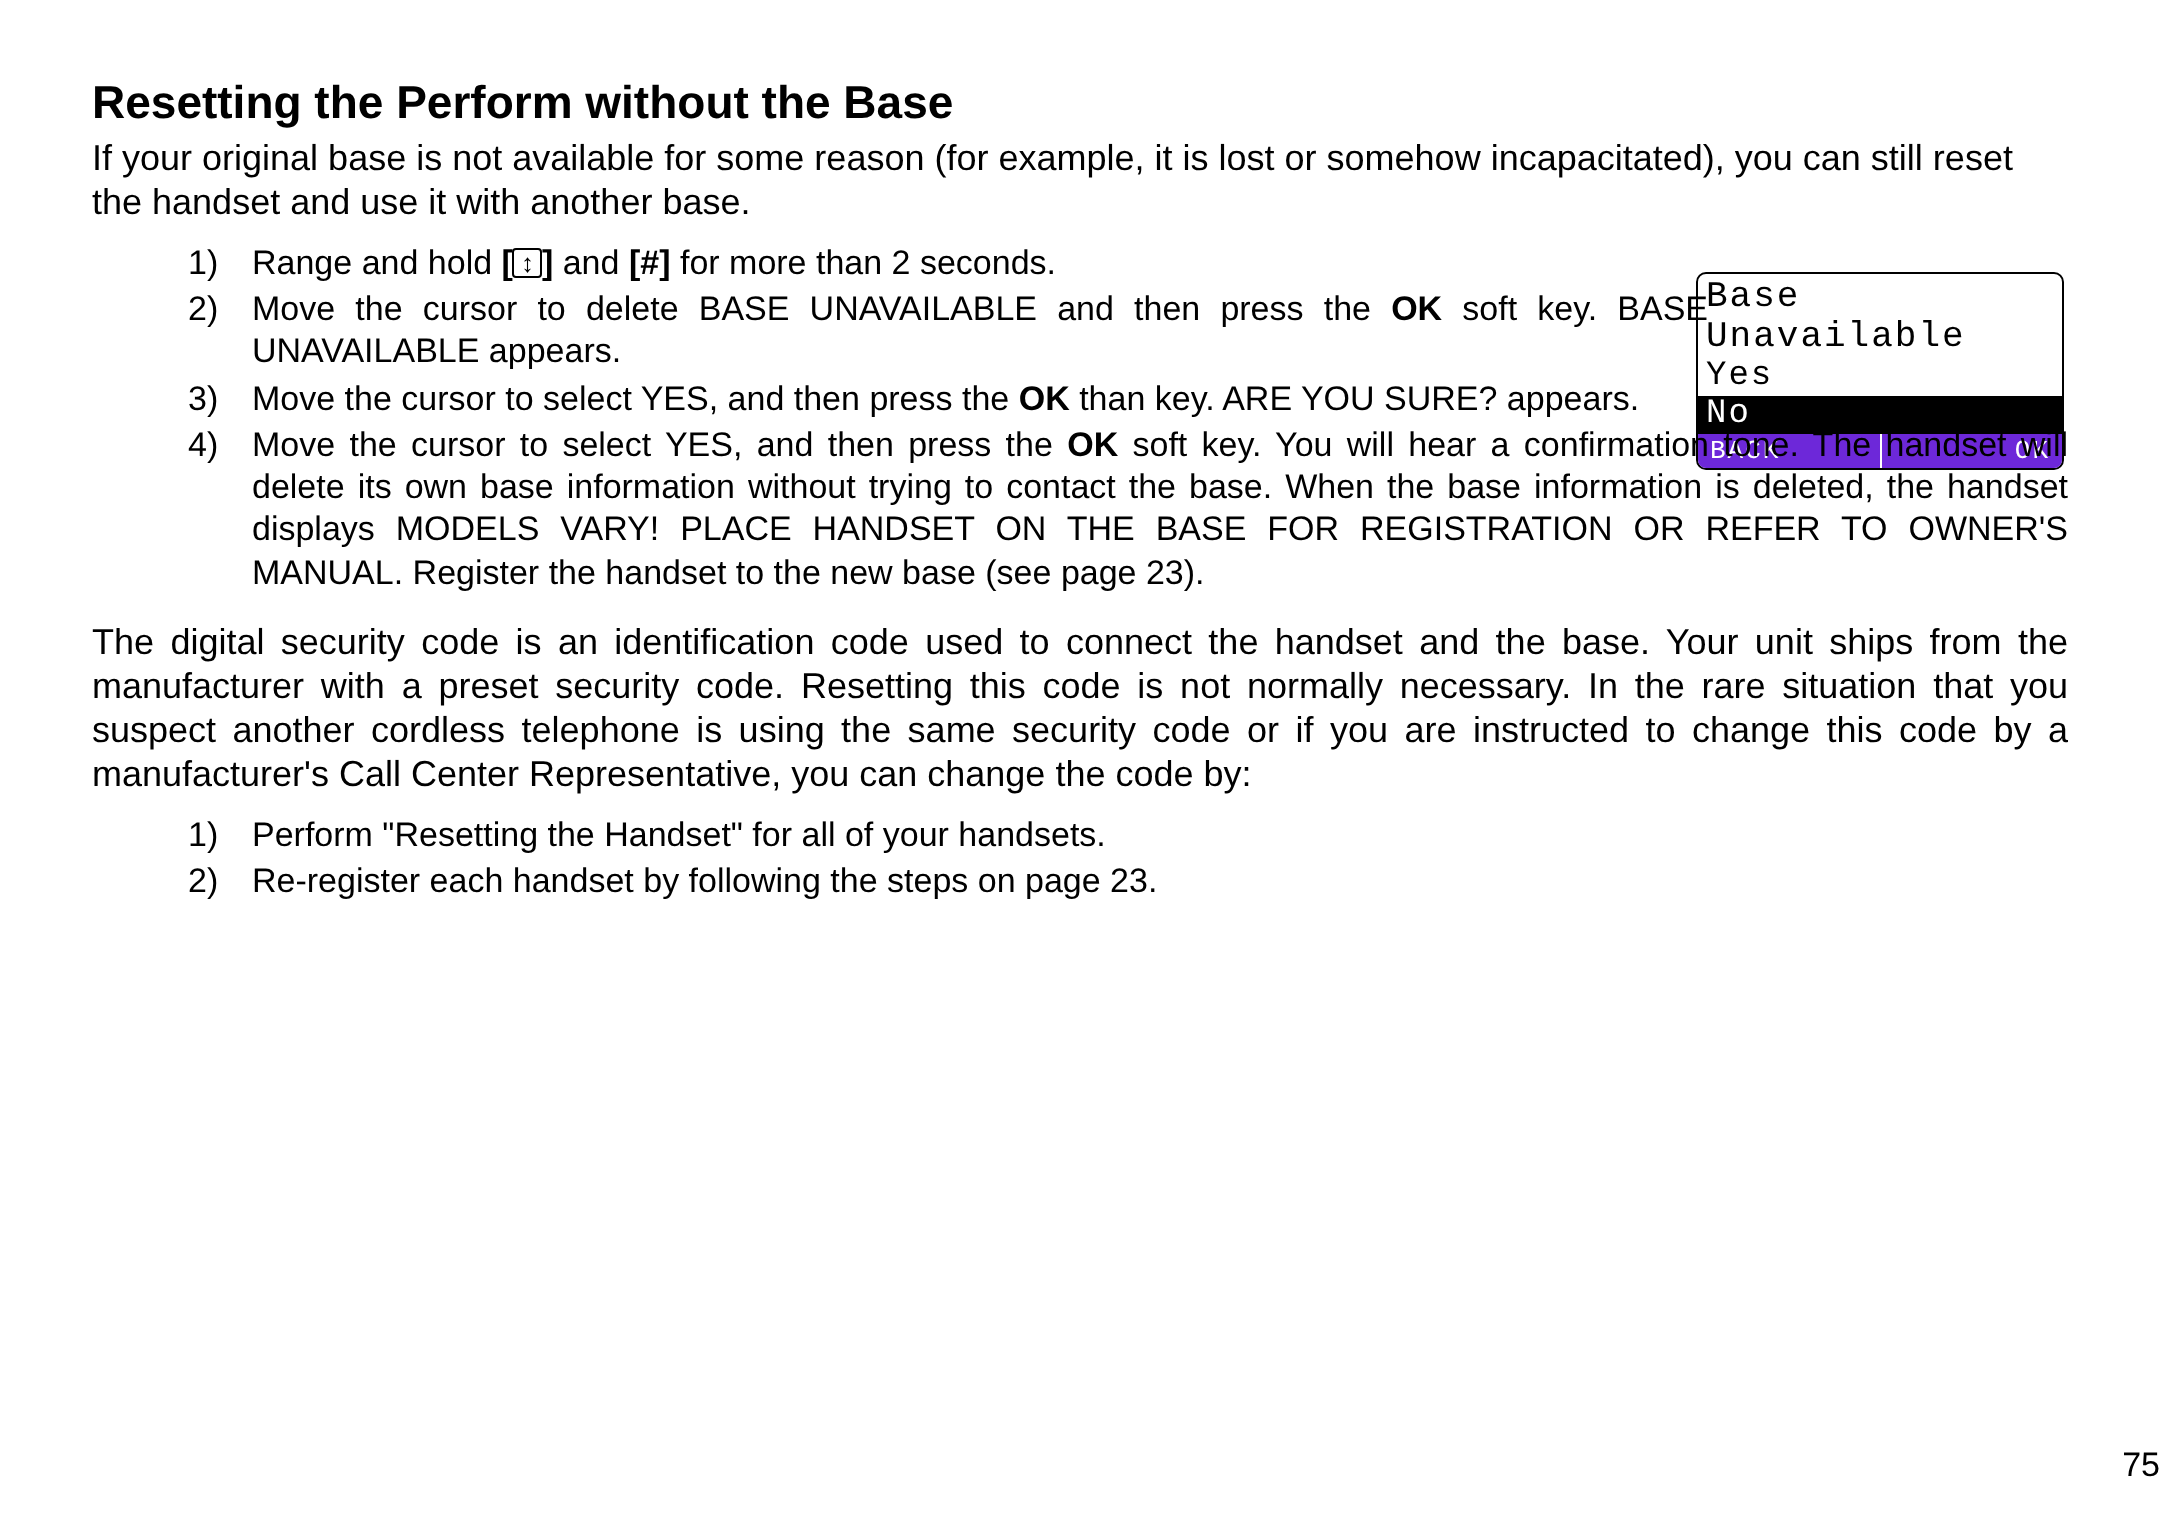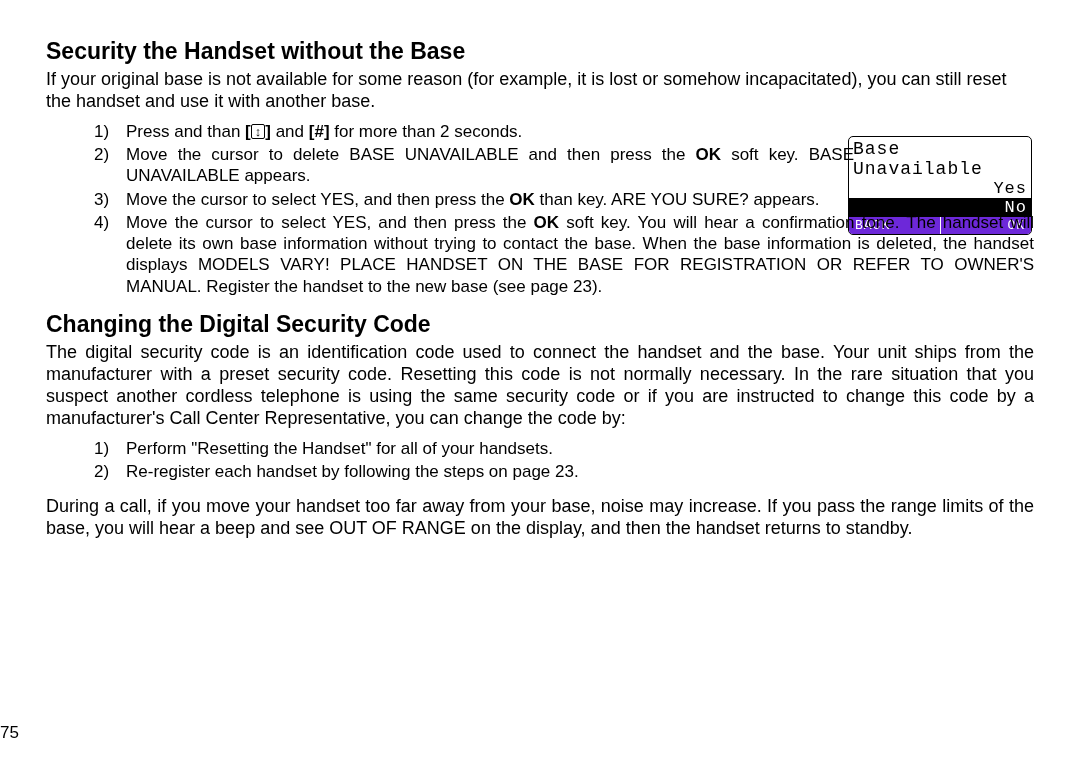--- a/index.html
+++ b/index.html
@@ -63,21 +63,20 @@
     .lcd-title {
       font-size: 18px;
       letter-spacing: 1px;
       padding: 2px 4px 0 4px;
       font-weight: normal;
     }
     .lcd-option {
       font-size: 17px;
       letter-spacing: 1px;
       padding: 0 4px;
-      text-align: right;
     }
     .lcd-option.selected {
       background: #000;
       color: #ffffff;
     }
     .lcd-buttons {
       display: flex;
       font-size: 13px;
       letter-spacing: 1px;
     }
@@ -108,72 +107,70 @@
       line-height: 1;
       padding: 0px 3px;
       vertical-align: 1px;
       border-radius: 2px;
     }
     .page-num {
       position: absolute;
       bottom: 16px;
       left: 0;
       right: 0;
-      text-align: left;
+      text-align: right;
       font-size: 17px;
     }
   </style>
 </head>
 <body>
 
 <div class="lcd">
   <div class="lcd-title">Base Unavailable</div>
   <div class="lcd-option">Yes</div>
   <div class="lcd-option selected">No</div>
   <div class="lcd-buttons">
     <div class="btn left">BACK</div>
     <div class="btn right">OK</div>
   </div>
 </div>
 
 <div class="section">
-  <h2>Security the Handset without the Base</h2>
+  <h2>Resetting the Perform without the Base</h2>
   <p class="intro">If your original base is not available for some reason (for example, it is lost or somehow incapacitated), you can still reset the handset and use it with another base.</p>
   <ol>
     <li class="step1-wrap">
       <span class="num">1)</span>
-      <span>Press and than </span><span class="bold">[<span class="icon-box">↕</span>]</span><span> and </span><span class="bold">[<span>#</span>]</span><span> for more than 2 seconds.</span>
+      <span>Range and hold </span><span class="bold">[<span class="icon-box">↕</span>]</span><span> and </span><span class="bold">[<span>#</span>]</span><span> for more than 2 seconds.</span>
     </li>
     <li class="step23-wrap">
       <span class="num">2)</span>
       <span>Move the cursor to delete BASE UNAVAILABLE and then press the </span><span class="bold">OK</span><span> soft key. BASE UNAVAILABLE appears.</span>
     </li>
     <li class="step23-wrap">
       <span class="num">3)</span>
       <span>Move the cursor to select YES, and then press the </span><span class="bold">OK</span><span> than key. ARE YOU SURE? appears.</span>
     </li>
     <li>
       <span class="num">4)</span>
       <span>Move the cursor to select YES, and then press the </span><span class="bold">OK</span><span> soft key. You will hear a confirmation tone. The handset will delete its own base information without trying to contact the base. When the base information is deleted, the handset displays MODELS VARY! PLACE HANDSET ON THE BASE FOR REGISTRATION OR REFER TO OWNER'S MANUAL. Register the handset to the new base (see page 23).</span>
     </li>
   </ol>
 </div>
 
 <div class="section">
-  <h2>Changing the Digital Security Code</h2>
   <p class="intro" style="text-align:justify;">The digital security code is an identification code used to connect the handset and the base. Your unit ships from the manufacturer with a preset security code. Resetting this code is not normally necessary. In the rare situation that you suspect another cordless telephone is using the same security code or if you are instructed to change this code by a manufacturer's Call Center Representative, you can change the code by:</p>
   <ol>
     <li style="text-align:left;">
       <span class="num">1)</span>
       <span>Perform "Resetting the Handset" for all of your handsets.</span>
     </li>
     <li style="text-align:left;">
       <span class="num">2)</span>
       <span>Re-register each handset by following the steps on page 23.</span>
     </li>
   </ol>
 </div>
 
 <div class="section">
-  <p class="intro" style="text-align:justify;">During a call, if you move your handset too far away from your base, noise may increase. If you pass the range limits of the base, you will hear a beep and see OUT OF RANGE on the display, and then the handset returns to standby.</p>
 </div>
 
 <div class="page-num">75</div>
 
 </body></html>

